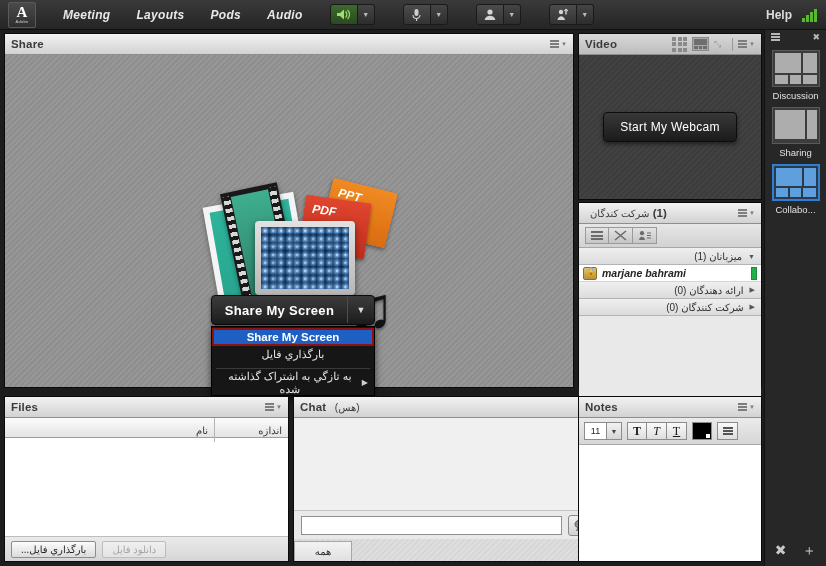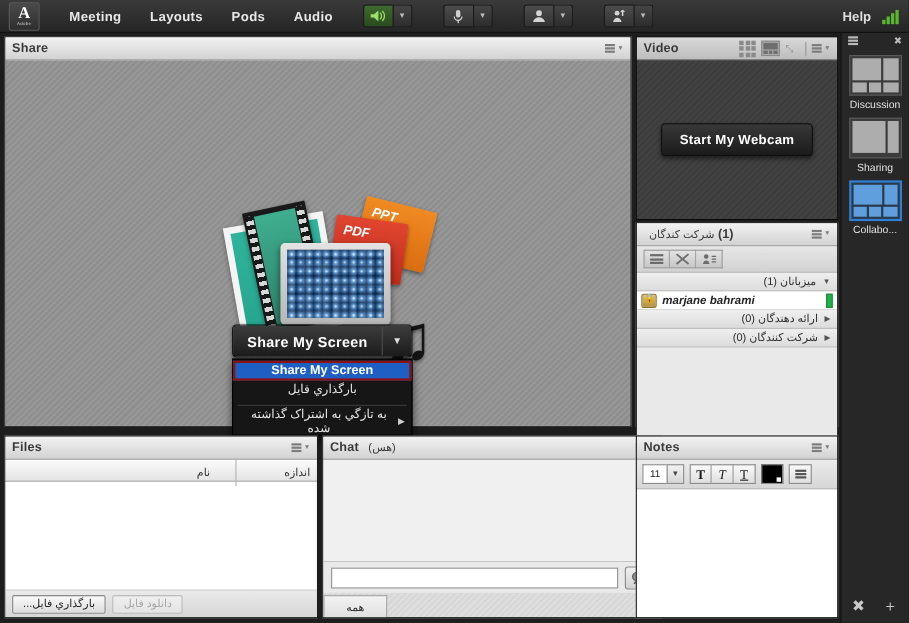--- a/index.html
+++ b/index.html
@@ -22,21 +22,21 @@
     width: 28px; height: 26px; margin-left: 8px; margin-right: 14px;
     background: linear-gradient(#4a4a4a,#2e2e2e);
     border: 1px solid #5a5a5a; border-radius: 2px;
     display: flex; flex-direction: column; align-items: center; justify-content: center;
     color: #fff;
   }
   .adobe-logo .gl { font-size: 15px; font-weight: bold; line-height: 13px; font-family: "Liberation Serif", serif; }
   .adobe-logo .tx { font-size: 4px; letter-spacing: .3px; color: #d0d0d0; }
   .menu-item {
     color: #e8e8e8; font-size: 12px; font-weight: bold;
-    padding: 0 13px; line-height: 28px; cursor: default; letter-spacing: .3px;
+    padding: 0 13px; line-height: 28px; cursor: default; letter-spacing: .3px; font-style: italic;
   }
   .tb-group { display: flex; align-items: center; margin-left: 14px; }
   .tb-btn {
     width: 28px; height: 21px; background: linear-gradient(#4c4c4c,#333);
     border: 1px solid #1a1a1a; border-radius: 3px 0 0 3px;
     display: flex; align-items: center; justify-content: center;
   }
   .tb-btn.active { background: linear-gradient(#3e6a2e,#2a4a1f); }
   .tb-arrow {
     width: 17px; height: 21px; background: linear-gradient(#454545,#2d2d2d);
@@ -163,21 +163,21 @@
   .ic-strip .row i { flex: 1; background: #6e6e6e; }
   .ic-full { position: relative; width: 13px; height: 12px; color: #8a8a8a; font-size: 9px; line-height: 12px; }
   .vid-sep { width: 1px; height: 13px; background: #9a9a9a; }
   .vid-body {
     position: absolute; left: 0; top: 21px; right: 0; bottom: 0;
     background: repeating-linear-gradient(135deg,#3c3c3c 0 2px,#424242 2px 4px);
     display: flex; align-items: center; justify-content: center;
   }
   .webcam-btn {
     background: linear-gradient(#383838,#1b1b1b); border: 1px solid #0c0c0c; border-radius: 4px;
-    color: #fff; font-size: 12px; font-weight: bold; padding: 7px 16px;
+    color: #fff; font-size: 12px; font-weight: normal; padding: 7px 16px;
     box-shadow: 0 2px 4px rgba(0,0,0,.5); letter-spacing: .3px;
   }
 
   
   #attendees { left: 578px; top: 202px; width: 184px; height: 186px; }
   .att-toolbar { height: 24px; background: linear-gradient(#e6e6e6,#d2d2d2); border-bottom: 1px solid #a8a8a8; display: flex; align-items: center; padding: 3px 6px; gap: 0; }
   .att-tb-btn { width: 24px; height: 17px; background: linear-gradient(#e3e3e3,#c6c6c6); border: 1px solid #9a9a9a; display: flex; align-items: center; justify-content: center; }
   .att-tb-btn + .att-tb-btn { border-left: none; }
   .tb-lines { display: flex; flex-direction: column; gap: 1.5px; }
   .tb-lines i { width: 12px; height: 2px; background: #6b6b6b; display: block; }
@@ -193,21 +193,21 @@
   }
   .user-ic { width: 14px; height: 13px; background: linear-gradient(#e0c07a,#b5913f); border: 1px solid #8b6d2c; border-radius: 2px; margin-right: 5px; position: relative; }
   .user-ic::after { content:"\1F512"; position:absolute; left:2px; top:-1px; font-size:8px; }
   .user-nm { font-size: 10.5px; font-style: italic; font-weight: bold; color: #242424; }
   .user-bar { margin-left: auto; width: 6px; height: 13px; background: #22b04a; border: 1px solid #1b8c3b; }
   .att-fill { background: #e9e9e9; }
 
   
   #files { left: 4px; top: 396px; width: 285px; height: 166px; }
   .files-cols { display: flex; height: 20px; background: linear-gradient(#fbfbfb,#e4e4e4); border-bottom: 1px solid #9d9d9d; }
-  .fcol { display: flex; align-items: center; direction: rtl; font-size: 10px; color: #333; padding: 12px 6px; margin-left: 17px; }
+  .fcol { display: flex; align-items: center; direction: rtl; font-size: 10px; color: #333; padding: 12px 6px; }
   .fcol.name { flex: 1; border-right: none; }
   .fcol.size { width: 74px; border-left: 1px solid #b4b4b4; }
   .files-list { height: 99px; background: #fff; border-bottom: 1px solid #bdbdbd; }
   .files-foot { height: 24px; background: linear-gradient(#eaeaea,#d6d6d6); display: flex; align-items: center; padding: 0 6px; gap: 6px; }
   .fbtn {
     height: 17px; padding: 0 9px; font-size: 10px; direction: rtl;
     background: linear-gradient(#fbfbfb,#dcdcdc); border: 1px solid #8c8c8c; border-radius: 2px;
     color: #1f1f1f; display: flex; align-items: center;
   }
   .fbtn.disabled { color: #a6a6a6; border-color: #bdbdbd; background: linear-gradient(#efefef,#e4e4e4); }

